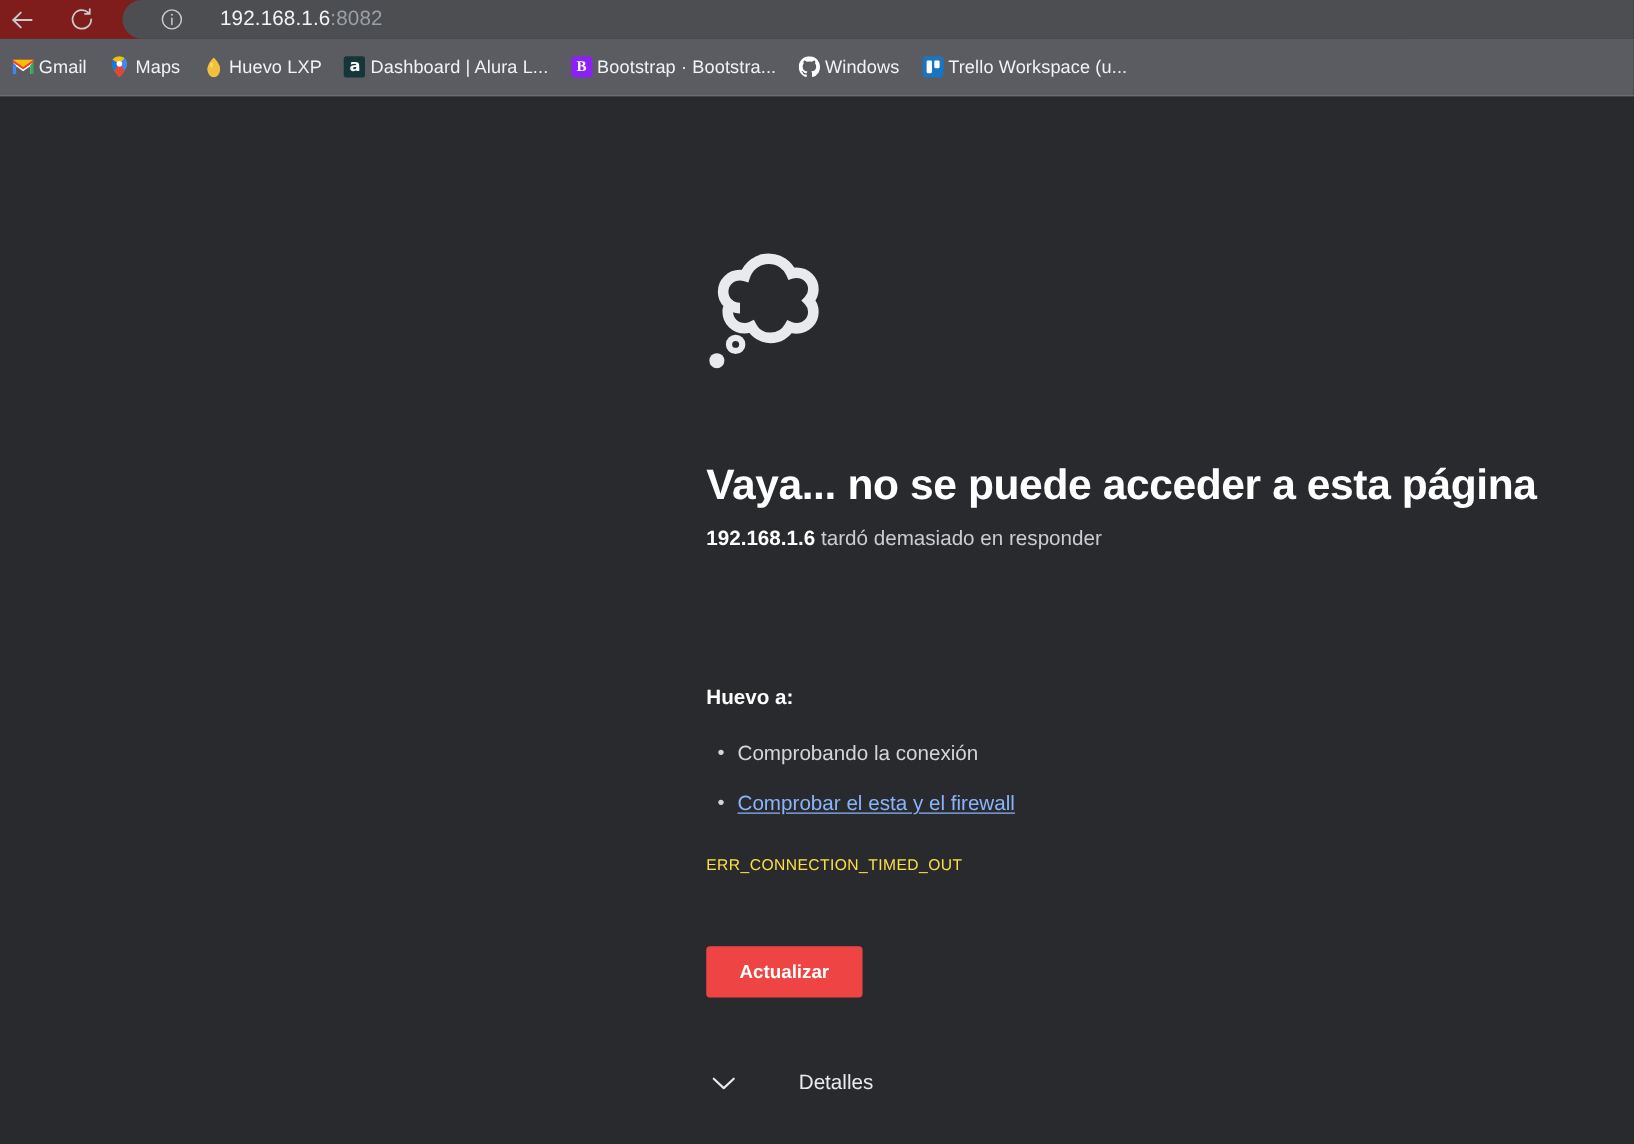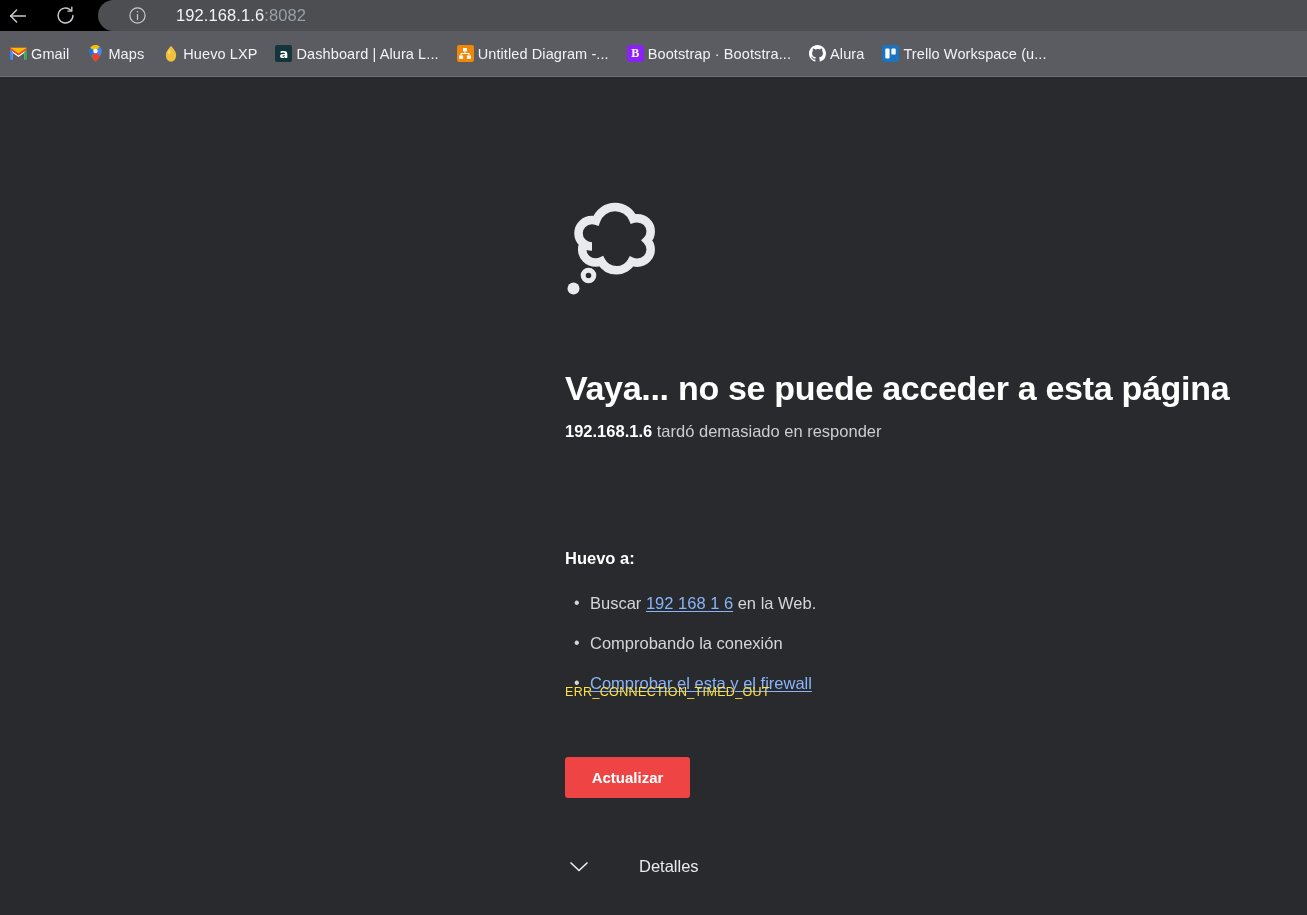--- a/index.html
+++ b/index.html
@@ -15,21 +15,21 @@
     font-family: "Liberation Sans", sans-serif;
     -webkit-font-smoothing: antialiased;
   }
 
   
   .browser-toolbar {
     position: absolute;
     left: 0; top: 0;
     width: 1126px;
     height: 31px;
-    background: #000000;
+    background: #7f1d1d;
     display: flex;
     align-items: center;
   }
   .nav-btn {
     width: 30px;
     height: 30px;
     display: flex;
     align-items: center;
     justify-content: center;
     flex: none;
@@ -345,48 +345,35 @@
     <span class="bookmark-label">Huevo LXP</span>
   </div>
 
   <div class="bookmark">
     <span class="fav">
       <span class="fav-alura">a</span>
     </span>
     <span class="bookmark-label">Dashboard | Alura L...</span>
   </div>
 
-  <div class="bookmark">
-    <span class="fav">
-      <span class="fav-drawio">
-        <svg width="12" height="11" viewBox="0 0 14 13">
-          <rect x="4.6" y="0" width="4.8" height="4" fill="#ffffff"></rect>
-          <rect x="0" y="8.8" width="4.8" height="4" fill="#ffffff"></rect>
-          <rect x="9.2" y="8.8" width="4.8" height="4" fill="#ffffff"></rect>
-          <path d="M7 4v2.6M2.4 8.8V6.6h9.2v2.2" stroke="#ffffff" stroke-width="1.2" fill="none"></path>
-        </svg>
-      </span>
-    </span>
-    <span class="bookmark-label">Untitled Diagram -...</span>
-  </div>
 
   <div class="bookmark">
     <span class="fav">
       <span class="fav-bootstrap">B</span>
     </span>
     <span class="bookmark-label">Bootstrap · Bootstra...</span>
   </div>
 
   <div class="bookmark">
     <span class="fav">
       <svg width="17" height="17" viewBox="0 0 16 16">
         <path fill="#ffffff" d="M8 0C3.58 0 0 3.58 0 8c0 3.54 2.29 6.53 5.47 7.59.4.07.55-.17.55-.38 0-.19-.01-.82-.01-1.49-2.01.37-2.53-.49-2.69-.94-.09-.23-.48-.94-.82-1.13-.28-.15-.68-.52-.01-.53.63-.01 1.08.58 1.23.82.72 1.21 1.87.87 2.33.66.07-.52.28-.87.51-1.07-1.78-.2-3.64-.89-3.64-3.95 0-.87.31-1.59.82-2.15-.08-.2-.36-1.02.08-2.12 0 0 .67-.21 2.2.82a7.4 7.4 0 0 1 2-.27c.68 0 1.36.09 2 .27 1.53-1.04 2.2-.82 2.2-.82.44 1.1.16 1.92.08 2.12.51.56.82 1.27.82 2.15 0 3.07-1.87 3.75-3.65 3.95.29.25.54.73.54 1.48 0 1.07-.01 1.93-.01 2.2 0 .21.15.46.55.38A8.01 8.01 0 0 0 16 8c0-4.42-3.58-8-8-8z"></path>
       </svg>
     </span>
-    <span class="bookmark-label">Alura</span>
+    <span class="bookmark-label">Windows</span>
   </div>
 
   <div class="bookmark">
     <span class="fav">
       <span class="fav-trello">
         <svg width="13" height="13" viewBox="0 0 14 14">
           <rect x="1.4" y="1.6" width="4.6" height="10.8" rx="1" fill="#ffffff"></rect>
           <rect x="8" y="1.6" width="4.6" height="6.6" rx="1" fill="#ffffff"></rect>
         </svg>
       </span>
@@ -410,23 +397,20 @@
 
     <h1 class="err-title">Vaya... no se puede acceder a esta página</h1>
 
     <div class="err-subtitle">
       <b>192.168.1.6</b><span> tardó demasiado en responder</span>
     </div>
 
     <div class="suggest-heading">Huevo a:</div>
 
     <ul class="suggest-list" style="top:505px;">
-      <li>
-        <span>Buscar </span><a href="#">192 168 1 6</a><span> en la Web.</span>
-      </li>
       <li>
         <span>Comprobando la conexión</span>
       </li>
       <li>
         <a href="#">Comprobar el esta y el firewall</a>
       </li>
     </ul>
 
     <div class="err-code">ERR_CONNECTION_TIMED_OUT</div>
 

